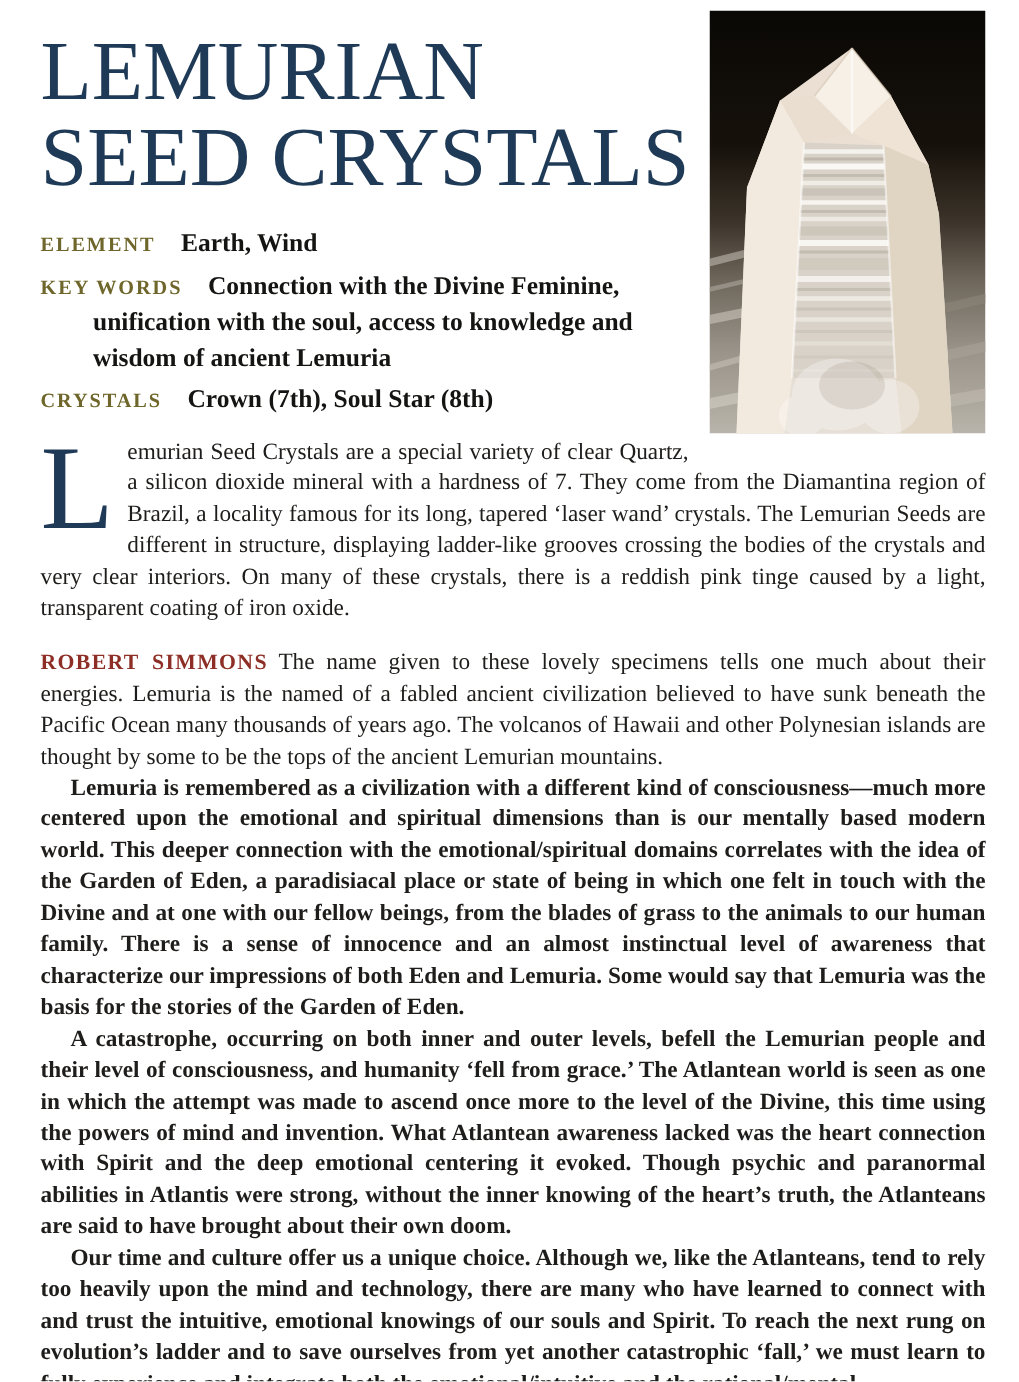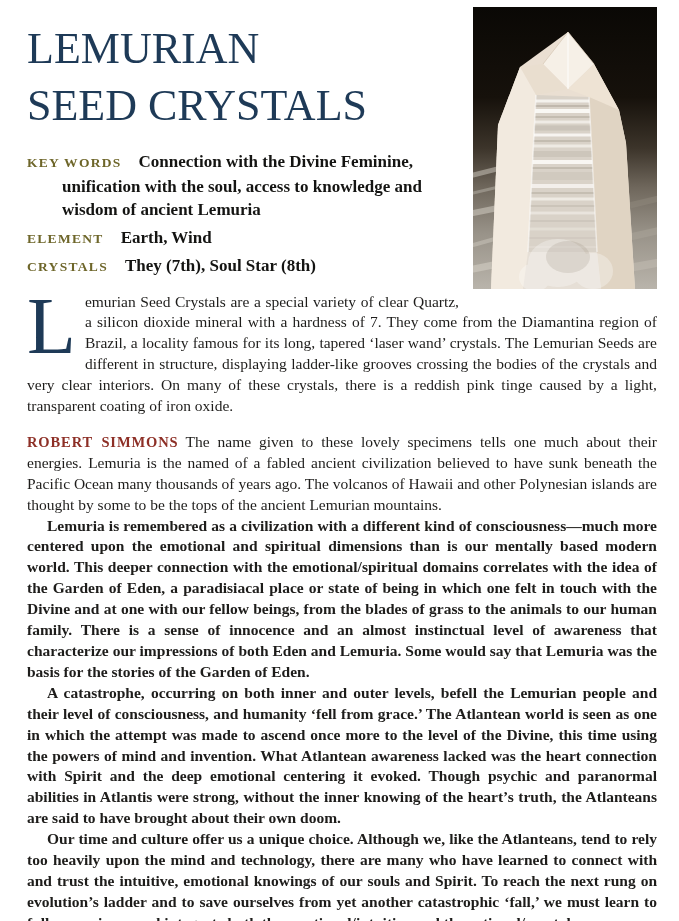--- a/index.html
+++ b/index.html
@@ -20,21 +20,21 @@
     width: 184px;
     height: 282px;
     margin: -3px 0 6px 14px;
   }
   .photo-wrap svg { display: block; width: 184px; height: 282px; }
 
   h1.page-title {
     margin: 10px 0 0 0;
     font-weight: normal;
     color: #1e3a57;
-    font-size: 44px;
+    font-size: 56px;
     line-height: 57px;
     letter-spacing: 0px;
   }
   .title-line { display: block; white-space: nowrap; }
 
   .attributes { margin-top: 16px; width: 432px; }
   .attr-row {
     padding-left: 35px;
     text-indent: -35px;
     font-size: 17px;
@@ -171,27 +171,27 @@
     </svg>
   </div>
 
   <h1 class="page-title">
     <span class="title-line">LEMURIAN</span>
     <span class="title-line">SEED CRYSTALS</span>
   </h1>
 
   <div class="attributes">
     <p class="attr-row">
+      <span class="attr-label">ELEMENT</span><span>Earth, Wind</span>
+    </p>
+    <p class="attr-row">
       <span class="attr-label">KEY WORDS</span><span>Connection with the Divine Feminine, unification with the soul, access to knowledge and wisdom of ancient Lemuria</span>
     </p>
     <p class="attr-row">
-      <span class="attr-label">ELEMENT</span><span>Earth, Wind</span>
-    </p>
-    <p class="attr-row">
-      <span class="attr-label">CRYSTALS</span><span>They (7th), Soul Star (8th)</span>
+      <span class="attr-label">CRYSTALS</span><span>Crown (7th), Soul Star (8th)</span>
     </p>
   </div>
 
   <p class="intro">
     <span class="dropcap">L</span><span>emurian Seed Crystals are a special variety of clear Quartz, a silicon dioxide mineral with a hardness of 7. They come from the Diamantina region of Brazil, a locality famous for its long, tapered ‘laser wand’ crystals. The Lemurian Seeds are different in structure, displaying ladder-like grooves crossing the bodies of the crystals and very clear interiors. On many of these crystals, there is a reddish pink tinge caused by a light, transparent coating of iron oxide.</span>
   </p>
 
   <div class="body-section">
     <p class="body-par">
       <span class="author-label">ROBERT SIMMONS</span><span>The name given to these lovely specimens tells one much about their energies. Lemuria is the named of a fabled ancient civilization believed to have sunk beneath the Pacific Ocean many thousands of years ago. The volcanos of Hawaii and other Polynesian islands are thought by some to be the tops of the ancient Lemurian mountains.</span>

